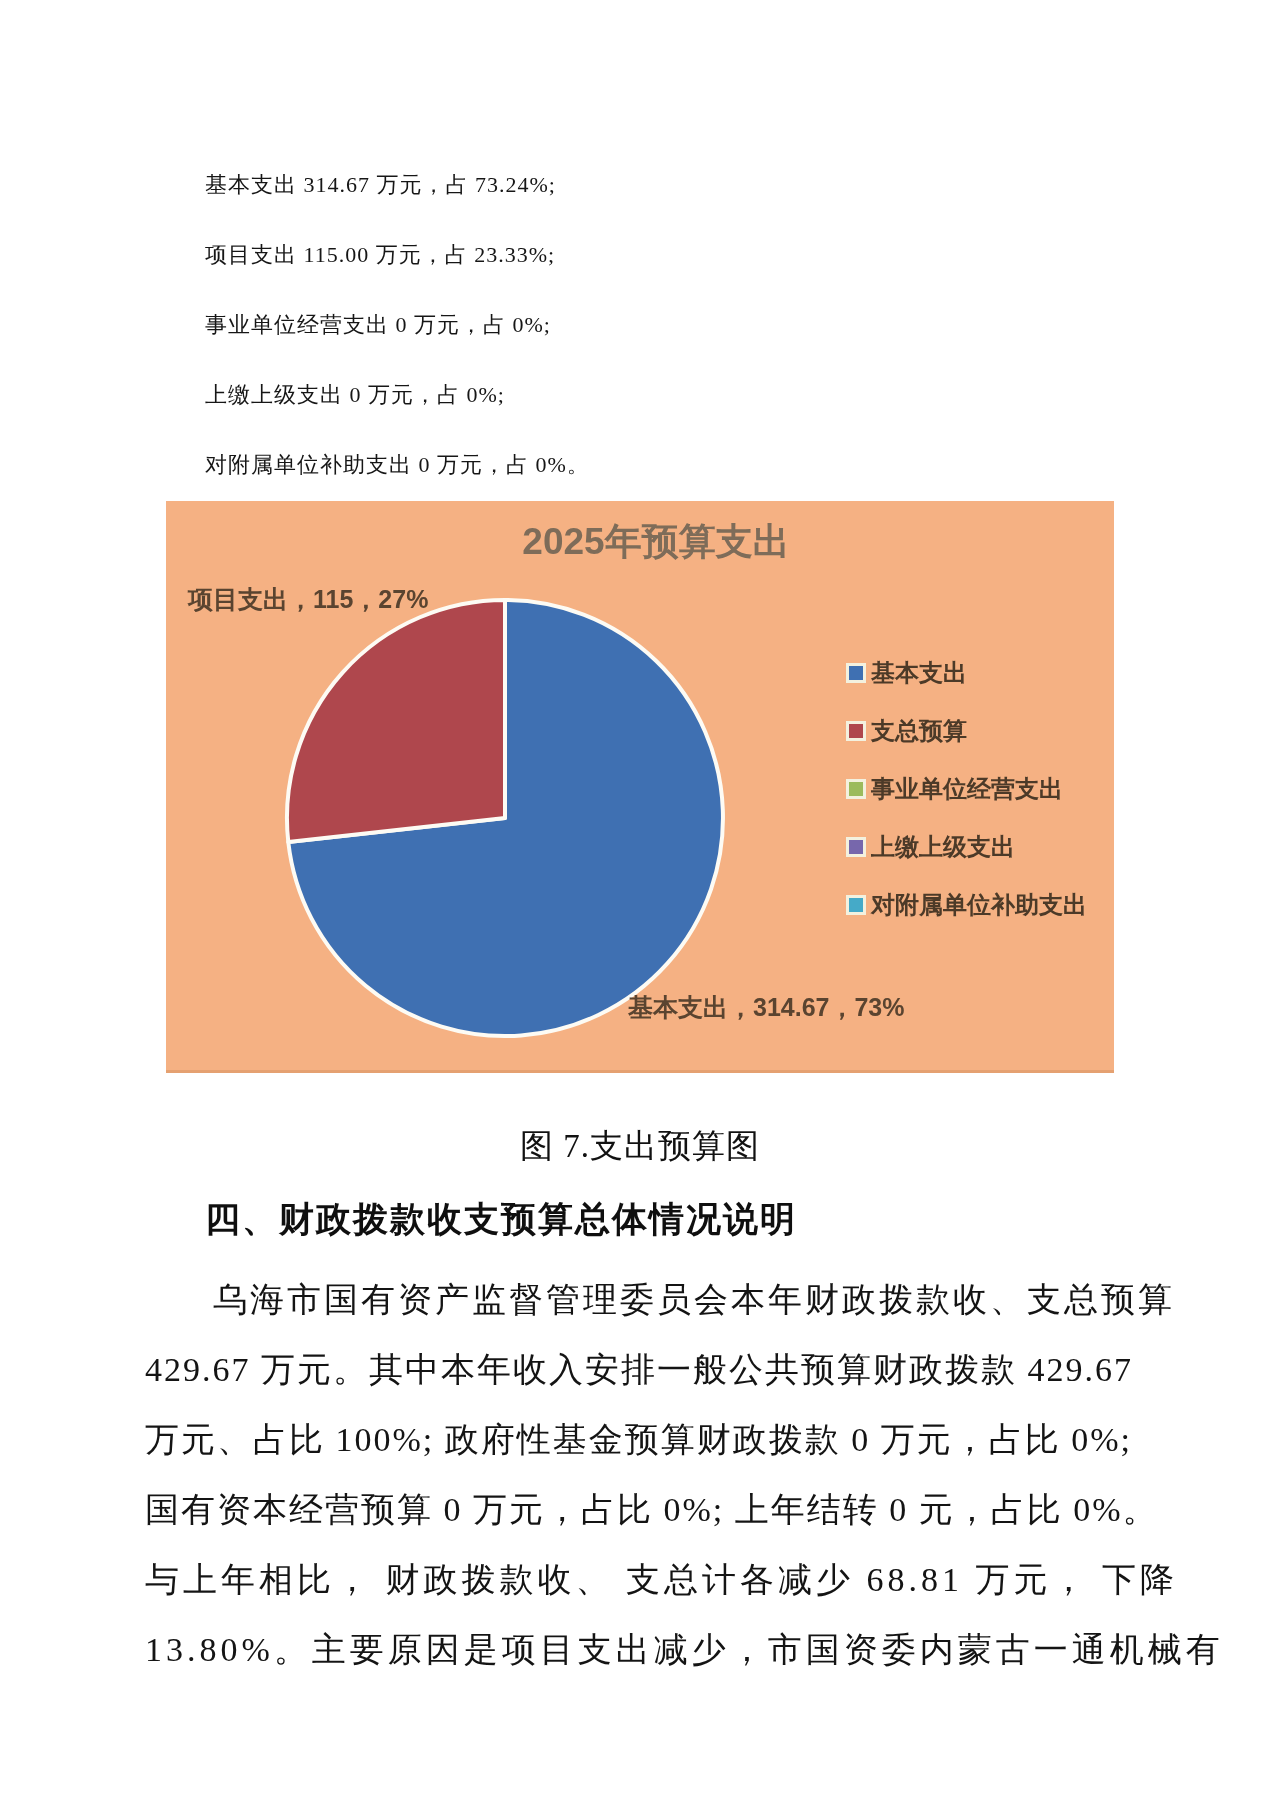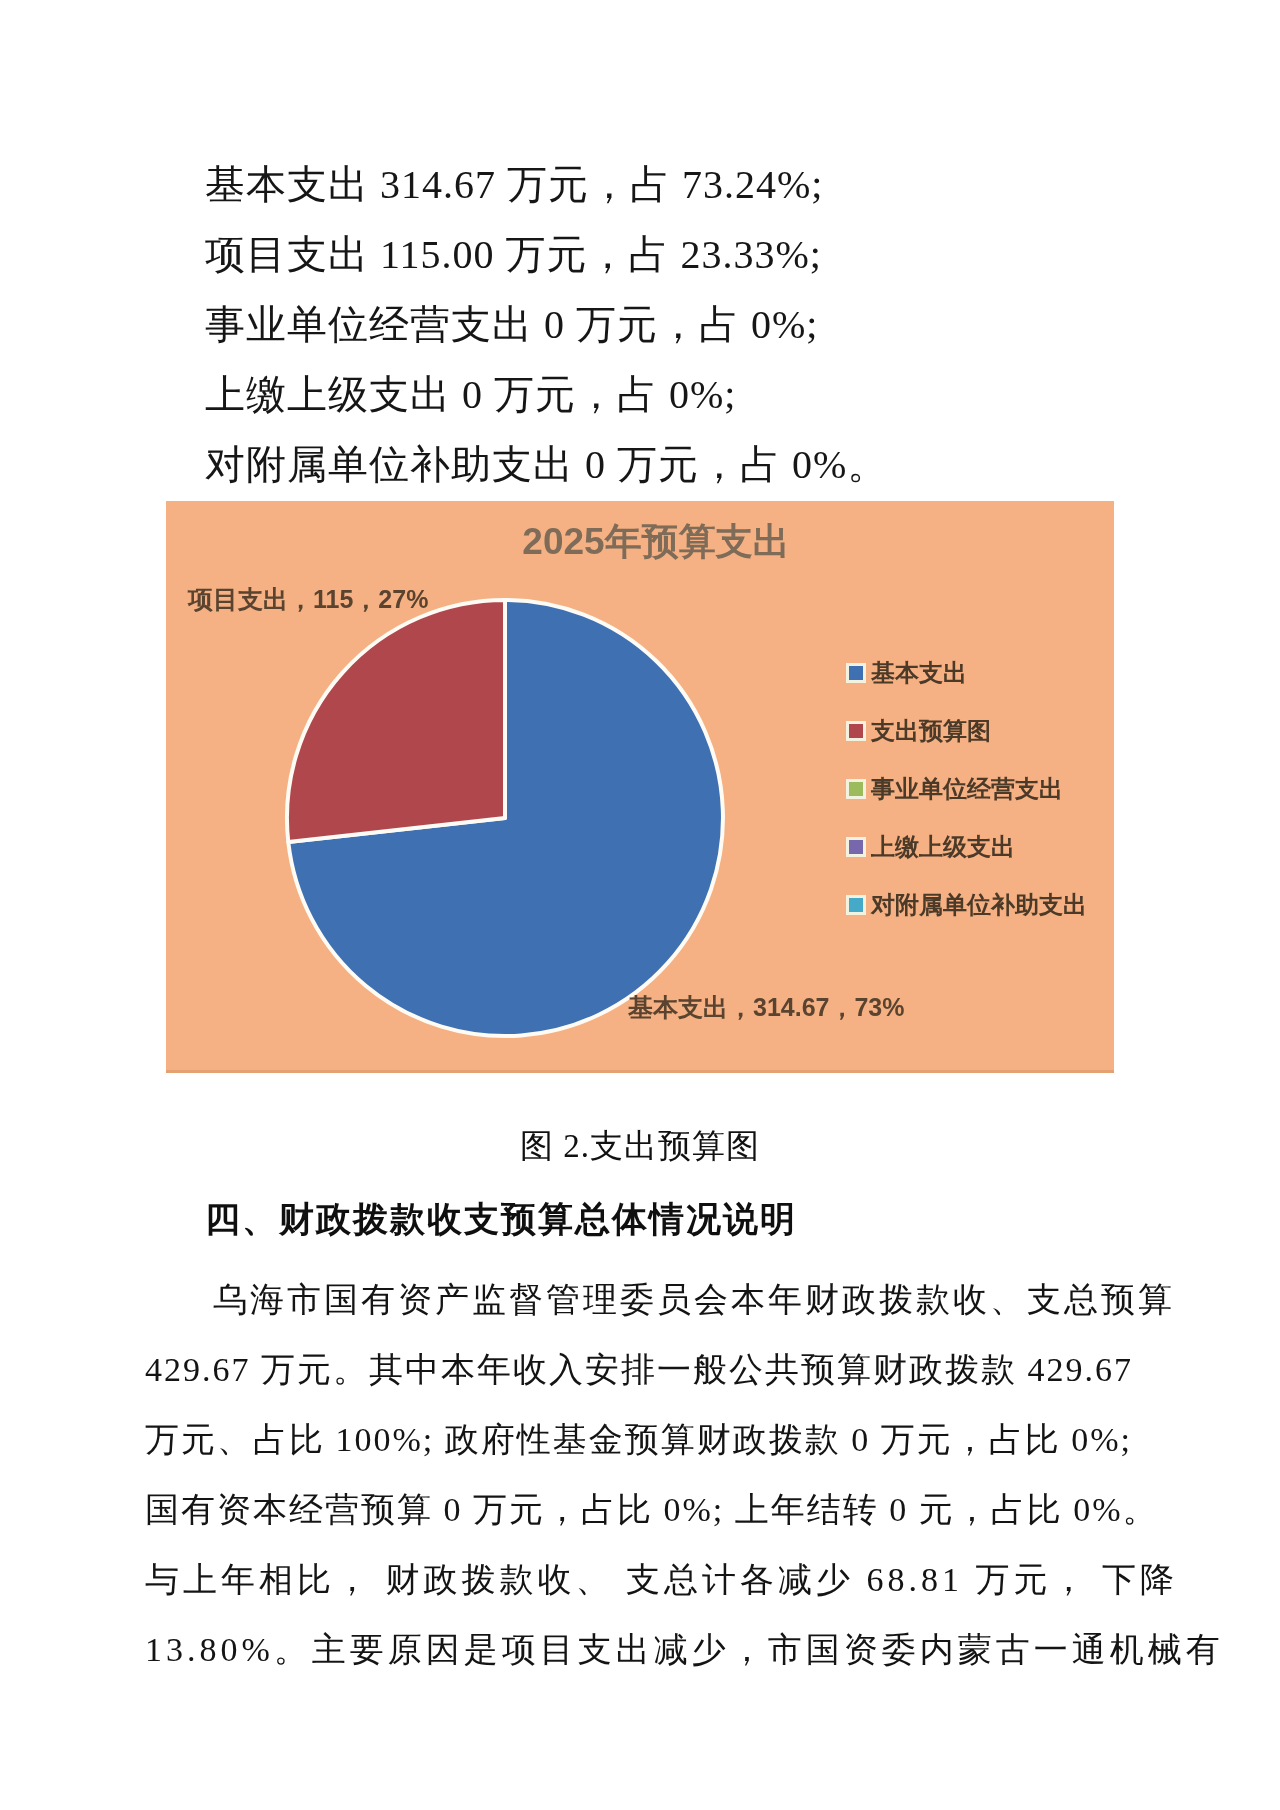--- a/index.html
+++ b/index.html
@@ -14,21 +14,21 @@
     overflow: hidden;
     font-family: "Liberation Serif", serif;
     color: #141414;
   }
 
   
   .expense-list {
     position: absolute;
     left: 205px;
     top: 150px;
-    font-size: 40px;
+    font-size: 22px;
     line-height: 70px;
     letter-spacing: 1px;
     color: #161616;
     white-space: nowrap;
   }
 
   
   .chart-box {
     position: absolute;
     left: 166px;
@@ -157,38 +157,38 @@
   <div class="pie-label label-project">项目支出，115，27%</div>
   <div class="pie-label label-basic">基本支出，314.67，73%</div>
 
   <div class="legend">
     <div class="legend-item">
       <span class="legend-swatch" style="background: rgb(63, 112, 178);"></span>
       <span class="legend-label">基本支出</span>
     </div>
     <div class="legend-item">
       <span class="legend-swatch" style="background: rgb(175, 71, 77);"></span>
-      <span class="legend-label">支出预算图</span>
+      <span class="legend-label">支总预算</span>
     </div>
     <div class="legend-item">
       <span class="legend-swatch" style="background: rgb(156, 187, 92);"></span>
       <span class="legend-label">事业单位经营支出</span>
     </div>
     <div class="legend-item">
       <span class="legend-swatch" style="background: rgb(119, 103, 172);"></span>
       <span class="legend-label">上缴上级支出</span>
     </div>
     <div class="legend-item">
       <span class="legend-swatch" style="background: rgb(69, 170, 200);"></span>
       <span class="legend-label">对附属单位补助支出</span>
     </div>
   </div>
 </div>
 
-<div class="figure-caption">图 2.支出预算图</div>
+<div class="figure-caption">图 7.支出预算图</div>
 
 <div class="section-heading">四、财政拨款收支预算总体情况说明</div>
 
 <div class="body-text">
   <div class="paragraph-line indent sp3">乌海市国有资产监督管理委员会本年财政拨款收、支总预算</div>
   <div class="paragraph-line sp2">429.67 万元。其中本年收入安排一般公共预算财政拨款 429.67</div>
   <div class="paragraph-line sp2">万元、占比 100%; 政府性基金预算财政拨款 0 万元，占比 0%;</div>
   <div class="paragraph-line sp2">国有资本经营预算 0 万元，占比 0%; 上年结转 0 元，占比 0%。</div>
   <div class="paragraph-line sp4">与上年相比， 财政拨款收、 支总计各减少 68.81 万元， 下降</div>
   <div class="paragraph-line sp4">13.80%。主要原因是项目支出减少，市国资委内蒙古一通机械有</div>

